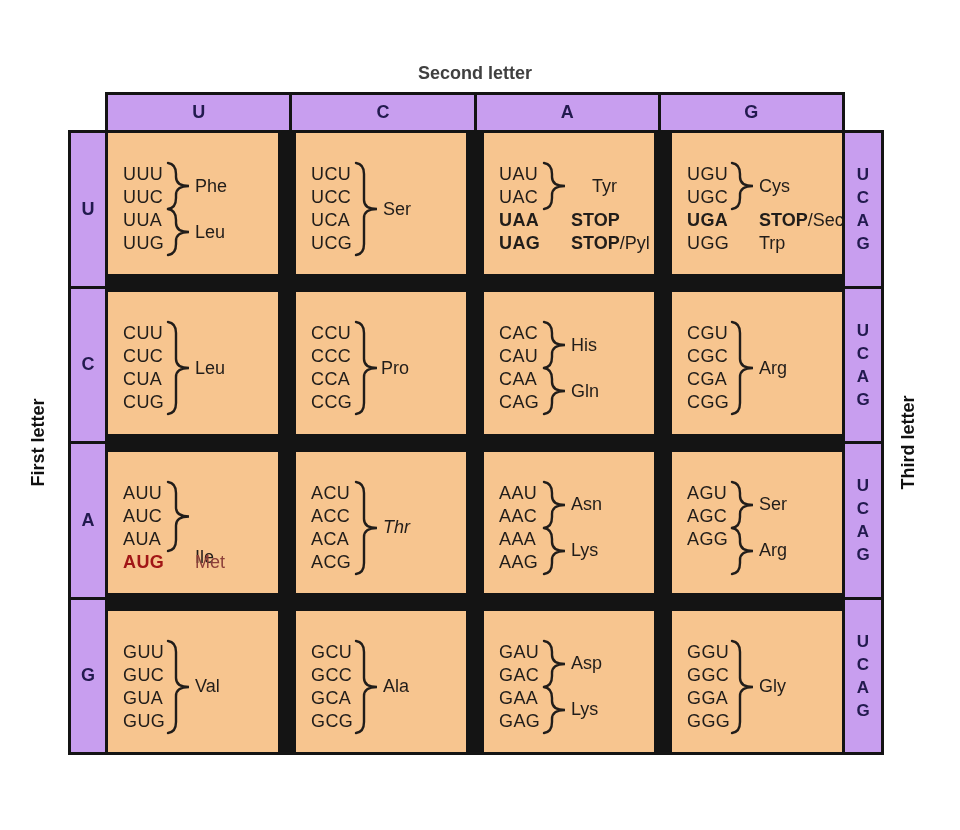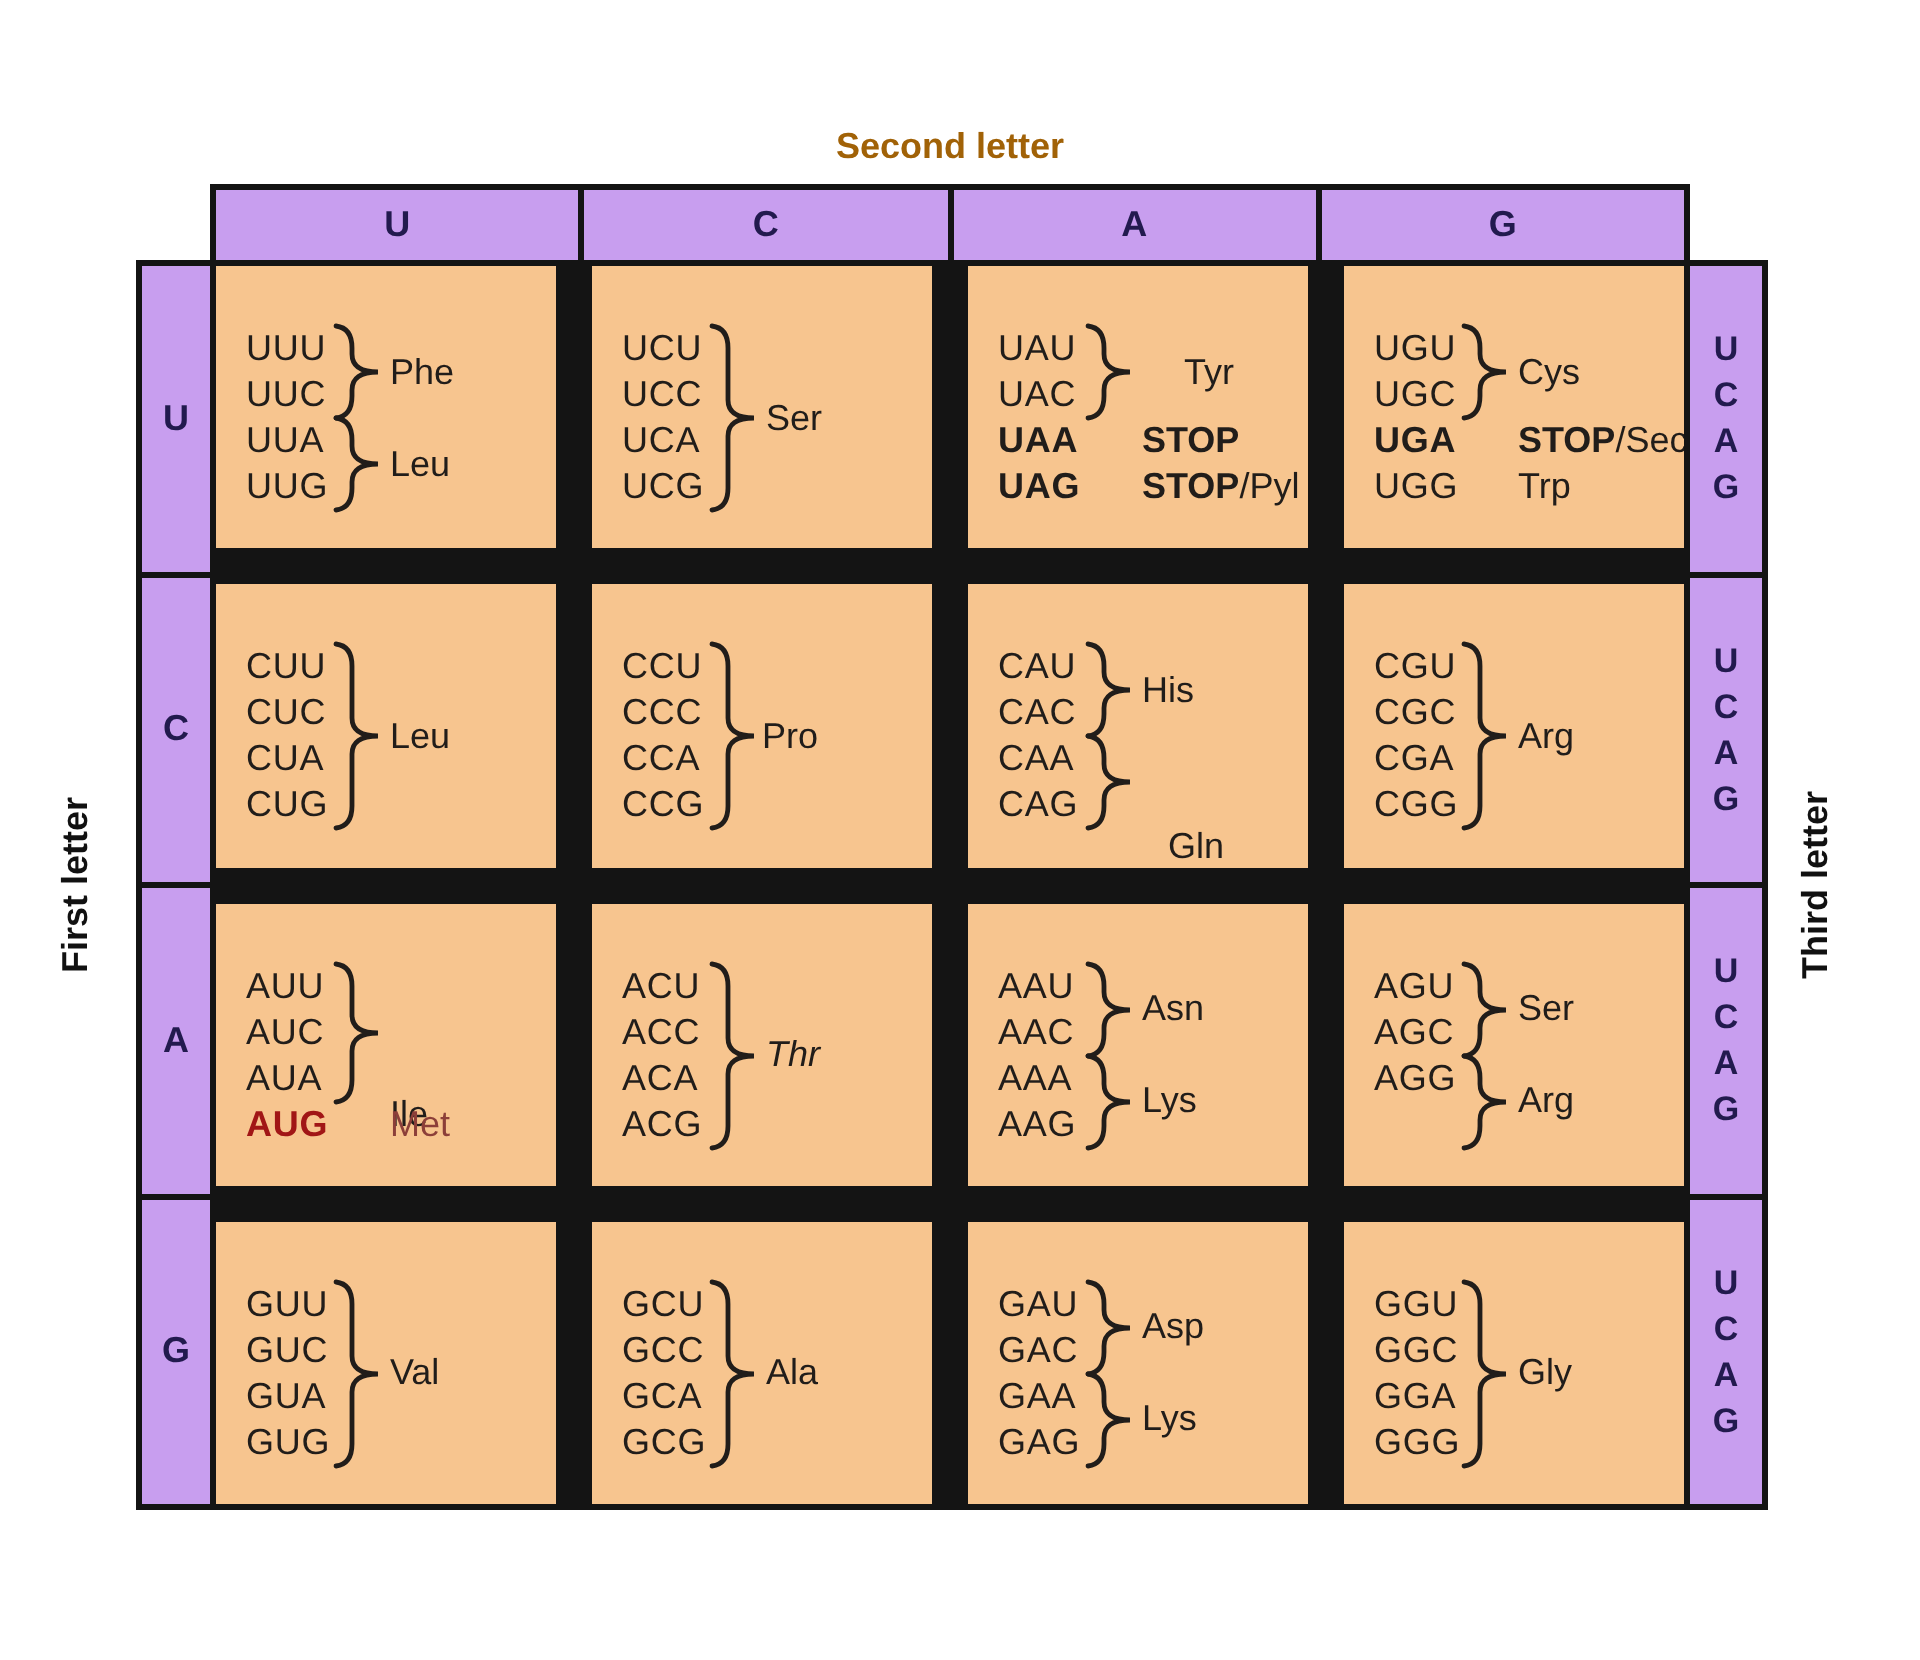--- a/index.html
+++ b/index.html
@@ -1,19 +1,19 @@
 <!DOCTYPE html>
 <html style="--purple: #C89EEF; --orange: #F7C58F; --border: #141414; --letter: #221A4E; --text: #211D1A; --start: #A11616; --startlbl: #8C3F39;"><head>
 <meta charset="utf-8">
 <style>
   html,body{margin:0;padding:0;background:#fff;}
   .canvas{position:relative;width:960px;height:830px;background:#fff;overflow:hidden;
           font-family:"Liberation Sans",sans-serif;}
   .title{position:absolute;left:105px;top:63px;width:740px;text-align:center;
-         font-weight:bold;font-size:18px;color:#a16207;}
+         font-weight:bold;font-size:18px;color:#404040;}
   .hdr{position:absolute;left:105px;top:92px;width:740px;height:41px;display:grid;
        grid-template-columns:repeat(4,1fr);gap:3px;background:var(--border);
        border:3px solid var(--border);box-sizing:border-box;}
   .hcell{background:var(--purple);display:flex;align-items:center;justify-content:center;
          font-weight:bold;font-size:18px;color:var(--letter);}
   .leftcol{position:absolute;left:68px;top:130px;width:40px;height:625px;display:grid;
            grid-template-rows:repeat(4,1fr);gap:3px;background:var(--border);
            border:3px solid var(--border);box-sizing:border-box;}
   .lcell{background:var(--purple);display:flex;align-items:center;justify-content:center;
          font-weight:bold;font-size:18px;color:var(--letter);}
@@ -122,32 +122,32 @@
         <div class="codon">CCU</div>
         <div class="codon">CCC</div>
         <div class="codon">CCA</div>
         <div class="codon">CCG</div>
         <svg width="26" height="96" viewBox="0 0 26 96" class="brace" style="left: 58px; top: 28px;">
           <path d="M2,2 Q10,3 10,13 L10,39 Q10,48 23,48 Q10,48 10,57 L10,83 Q10,93 2,94" fill="none" stroke="#211D1A" stroke-width="2.4" stroke-linecap="round"></path>
         </svg>
         <div class="lbl" style="left: 85px; top: 64.5px;"><span>Pro</span></div>
       </div>
       <div class="cell">
+        <div class="codon">CAC</div>
         <div class="codon">CAU</div>
-        <div class="codon">CAC</div>
         <svg width="26" height="50" viewBox="0 0 26 50" class="brace" style="left: 58px; top: 28px;">
           <path d="M2,2 Q10,3 10,13 L10,16 Q10,25 23,25 Q10,25 10,34 L10,37 Q10,47 2,48" fill="none" stroke="#211D1A" stroke-width="2.4" stroke-linecap="round"></path>
         </svg>
         <div class="lbl" style="left: 87px; top: 41.5px;"><span>His</span></div>
         <div class="codon">CAA</div>
         <div class="codon">CAG</div>
         <svg width="26" height="50" viewBox="0 0 26 50" class="brace" style="left: 58px; top: 74px;">
           <path d="M2,2 Q10,3 10,13 L10,16 Q10,25 23,25 Q10,25 10,34 L10,37 Q10,47 2,48" fill="none" stroke="#211D1A" stroke-width="2.4" stroke-linecap="round"></path>
         </svg>
-        <div class="lbl" style="left: 100px; top: 87.5px; margin-top: 32px;"><span>Gln</span></div>
+        <div class="lbl" style="left: 87px; top: 87.5px;"><span>Gln</span></div>
       </div>
       <div class="cell">
         <div class="codon">CGU</div>
         <div class="codon">CGC</div>
         <div class="codon">CGA</div>
         <div class="codon">CGG</div>
         <svg width="26" height="96" viewBox="0 0 26 96" class="brace" style="left: 58px; top: 28px;">
           <path d="M2,2 Q10,3 10,13 L10,39 Q10,48 23,48 Q10,48 10,57 L10,83 Q10,93 2,94" fill="none" stroke="#211D1A" stroke-width="2.4" stroke-linecap="round"></path>
         </svg>
         <div class="lbl" style="left: 87px; top: 64.5px;"><span>Arg</span></div>

